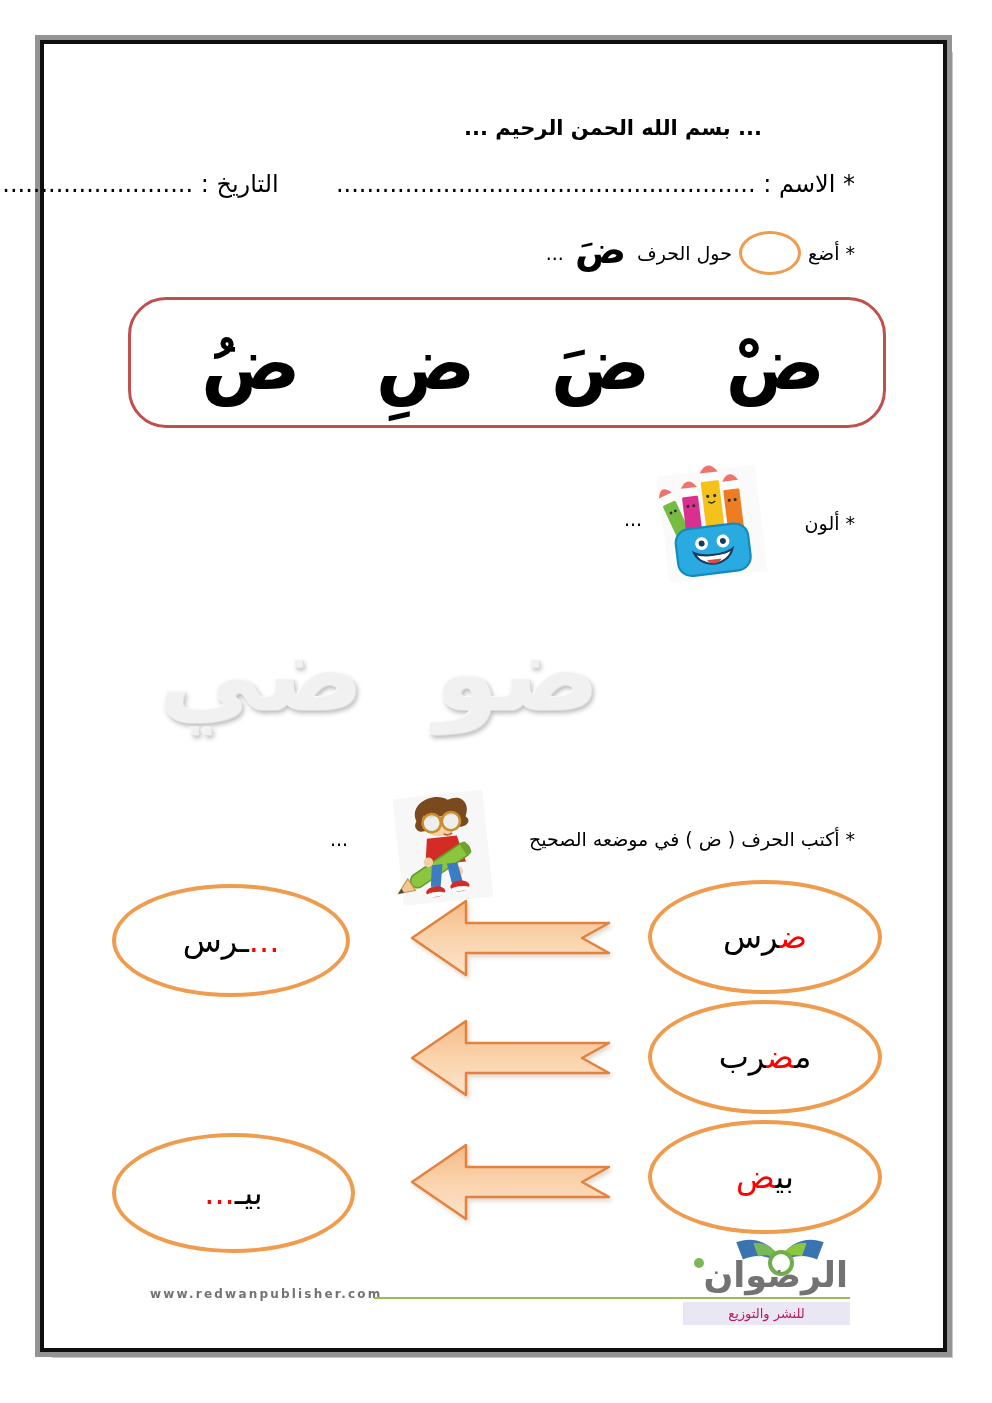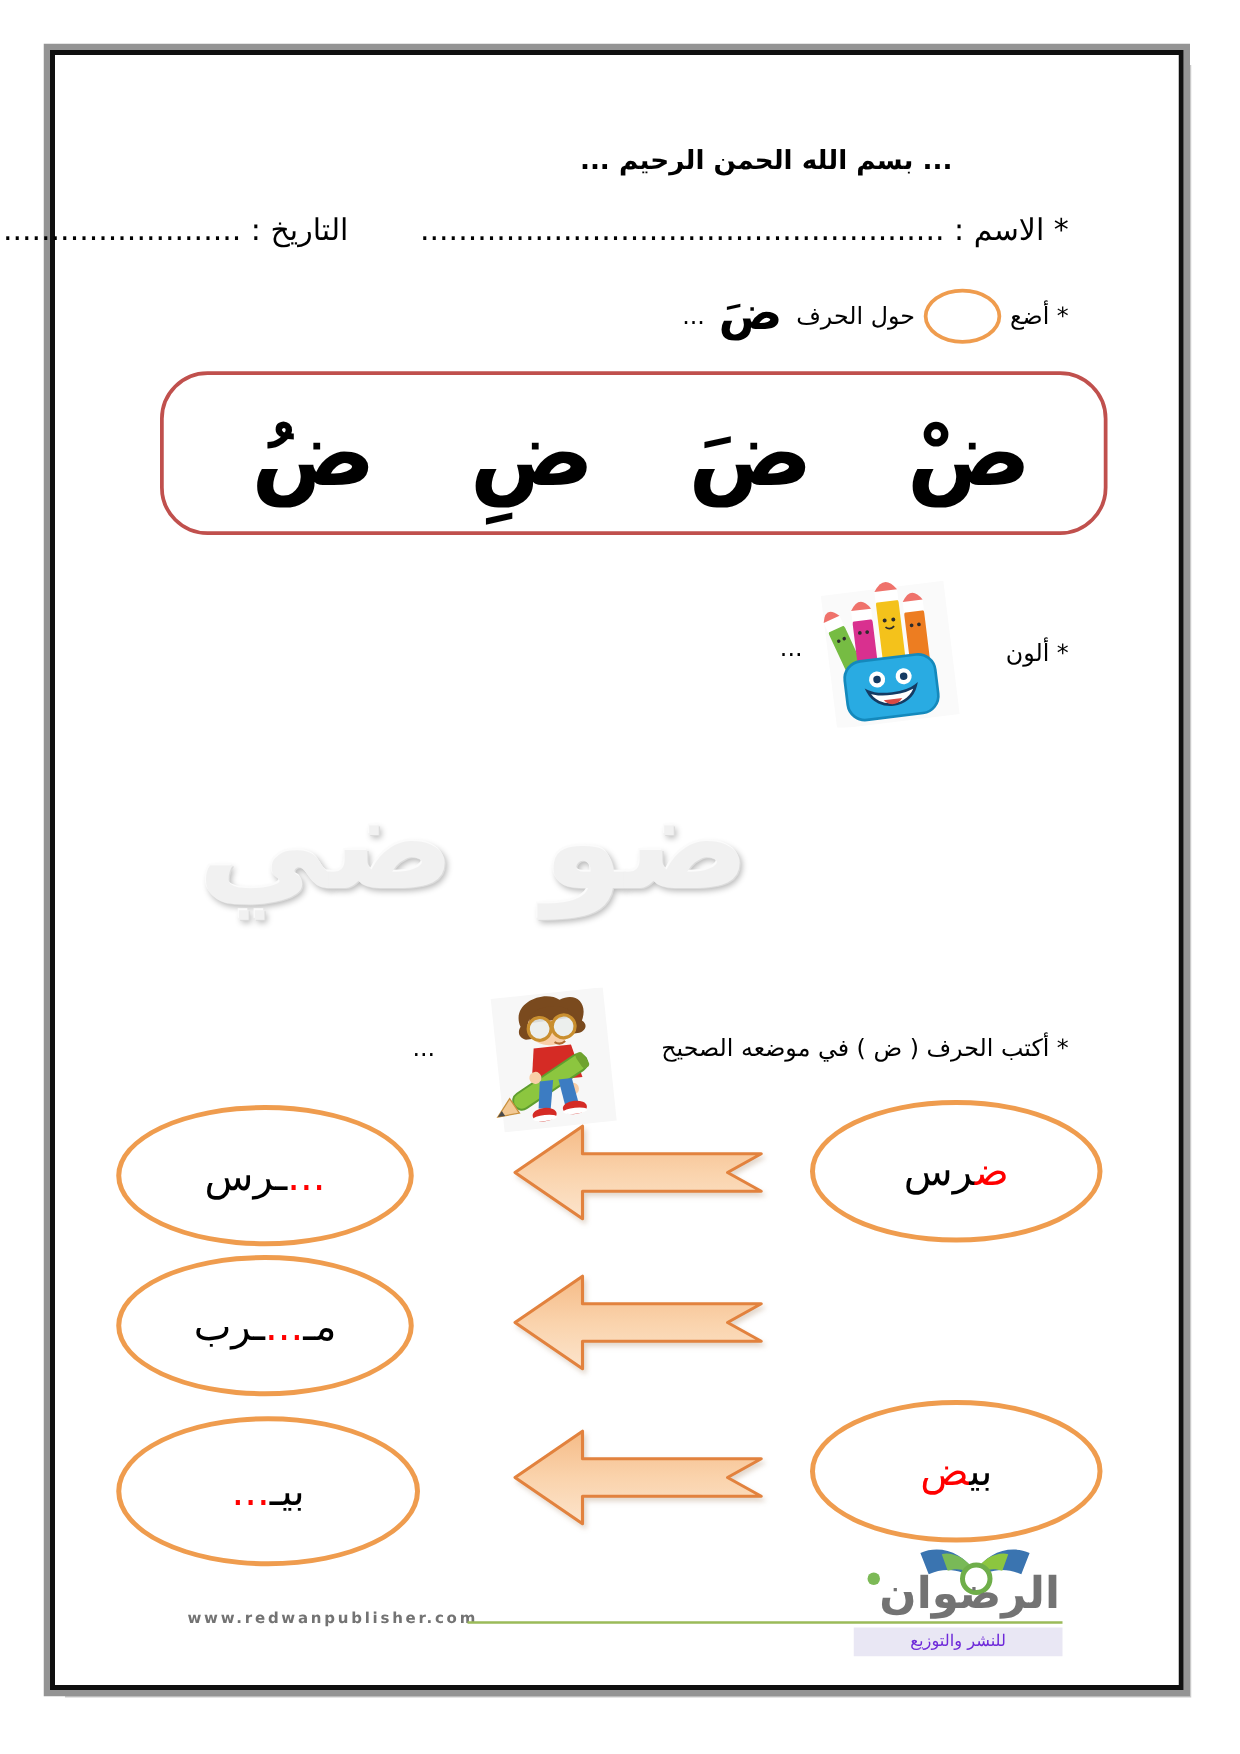--- a/index.html
+++ b/index.html
@@ -54,21 +54,21 @@
   .gl1 { right:130px; } .gl2 { right:392px; } .gl3 { right:628px; }
   
   .write-label { position:absolute; top:828px; right:137px; direction:rtl; font-size:19px; white-space:nowrap; }
   .boy-img     { position:absolute; left:383px; top:790px; width:118px; height:118px; }
   .write-dots  { position:absolute; left:330px; top:828px; font-size:19px; }
   .oval {
     position:absolute; box-sizing:border-box; border:4px solid #EF9C4E; border-radius:50%;
     display:flex; align-items:center; justify-content:center; background:#fff0;
   }
   .oval.src { left:648px; width:234px; height:114px; }
-  .oval.tgt { left:93px; width:238px; height:113px;align-items:center; }
+  .oval.tgt { left:112px; width:238px; height:113px;align-items:center; }
   .r1.src { top:880px; }  .r1.tgt { top:884px; }
   .r2.src { top:1000px; } .r2.tgt { top:1004px; }
   .r3.src { top:1120px; } .r3.tgt { top:1133px; height:120px; width:243px; }
   .word { direction:rtl; font-size:32px; white-space:nowrap; }
   .word .red { color:#FF0000; }
   .arrow { position:absolute; left:408px; width:206px; height:84px;
            filter:drop-shadow(2px 3px 2px rgba(140,95,50,0.25)); }
   .a1 { top:896px; } .a2 { top:1016px; } .a3 { top:1140px; }
   
   .website {
@@ -81,21 +81,21 @@
     position:absolute; left:768px; top:1250px; width:18px; height:18px;
     border:4px solid #6FAE4A; border-radius:50%; background:#fff;
   }
   .logo-name {
     position:absolute; right:144px; top:1256px; direction:rtl;
     font-size:35px; font-weight:bold; color:#737373; line-height:1.1; white-space:nowrap;
   }
   .logo-dot { position:absolute; left:694px; top:1258px; width:10px; height:10px; border-radius:50%; background:#7CB956; }
   .logo-bar {
     position:absolute; left:683px; top:1302px; width:167px; height:23px;
-    background:#E9E7F4; color:#6d28d9; font-size:13px; direction:rtl;
+    background:#E9E7F4; color:#be185d; font-size:13px; direction:rtl;
     display:flex; align-items:center; justify-content:center;
   }
 </style>
 </head>
 <body>
 
 <div class="page">
 
   <svg width="0" height="0" style="position:absolute">
     <defs>
@@ -219,26 +219,26 @@
   <div class="oval src r1">
     <span class="word"><span></span><span class="red">ض‍</span><span>‍رس</span></span>
   </div>
   <svg class="arrow a1" viewBox="0 0 206 84">
     <polygon points="4,42 58,5 58,27 201,27 174,42 201,57 58,57 58,79" fill="url(#agrad)" stroke="#E2823E" stroke-width="2.5" stroke-linejoin="round"></polygon>
   </svg>
   <div class="oval tgt r1">
     <span class="word"><span></span><span class="red">...</span><span>ـرس</span></span>
   </div>
 
+  <div class="oval src r2">
+    <span class="word"><span>م‍</span><span class="red">‍ض‍</span><span>‍رب</span></span>
+  </div>
   <svg class="arrow a2" viewBox="0 0 206 84">
     <polygon points="4,42 58,5 58,27 201,27 174,42 201,57 58,57 58,79" fill="url(#agrad)" stroke="#E2823E" stroke-width="2.5" stroke-linejoin="round"></polygon>
   </svg>
-  <div class="oval tgt r2">
-    <span class="word"><span>مـ</span><span class="red">...</span><span>ـرب</span></span>
-  </div>
 
   <div class="oval src r3">
     <span class="word"><span>بي‍</span><span class="red">‍ض</span><span></span></span>
   </div>
   <svg class="arrow a3" viewBox="0 0 206 84">
     <polygon points="4,42 58,5 58,27 201,27 174,42 201,57 58,57 58,79" fill="url(#agrad)" stroke="#E2823E" stroke-width="2.5" stroke-linejoin="round"></polygon>
   </svg>
   <div class="oval tgt r3">
     <span class="word"><span>بيـ</span><span class="red">...</span><span></span></span>
   </div>

